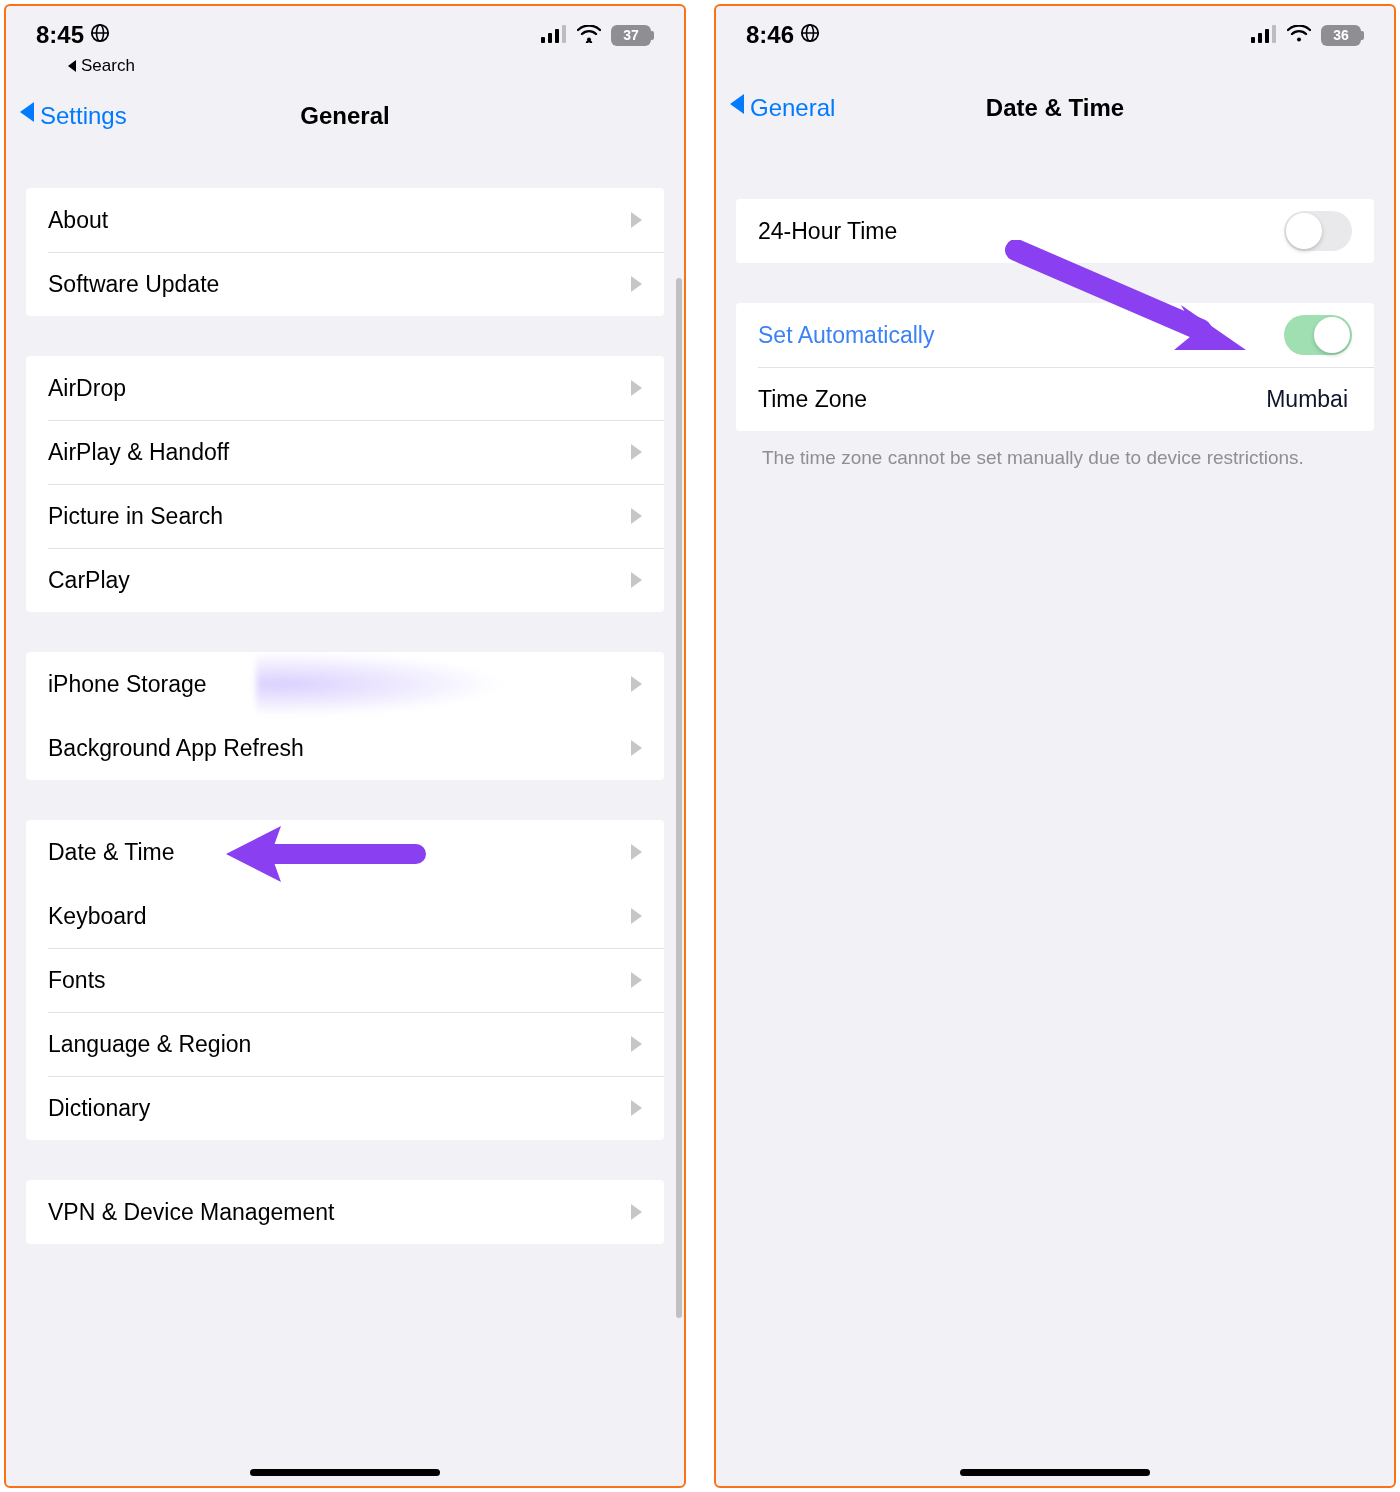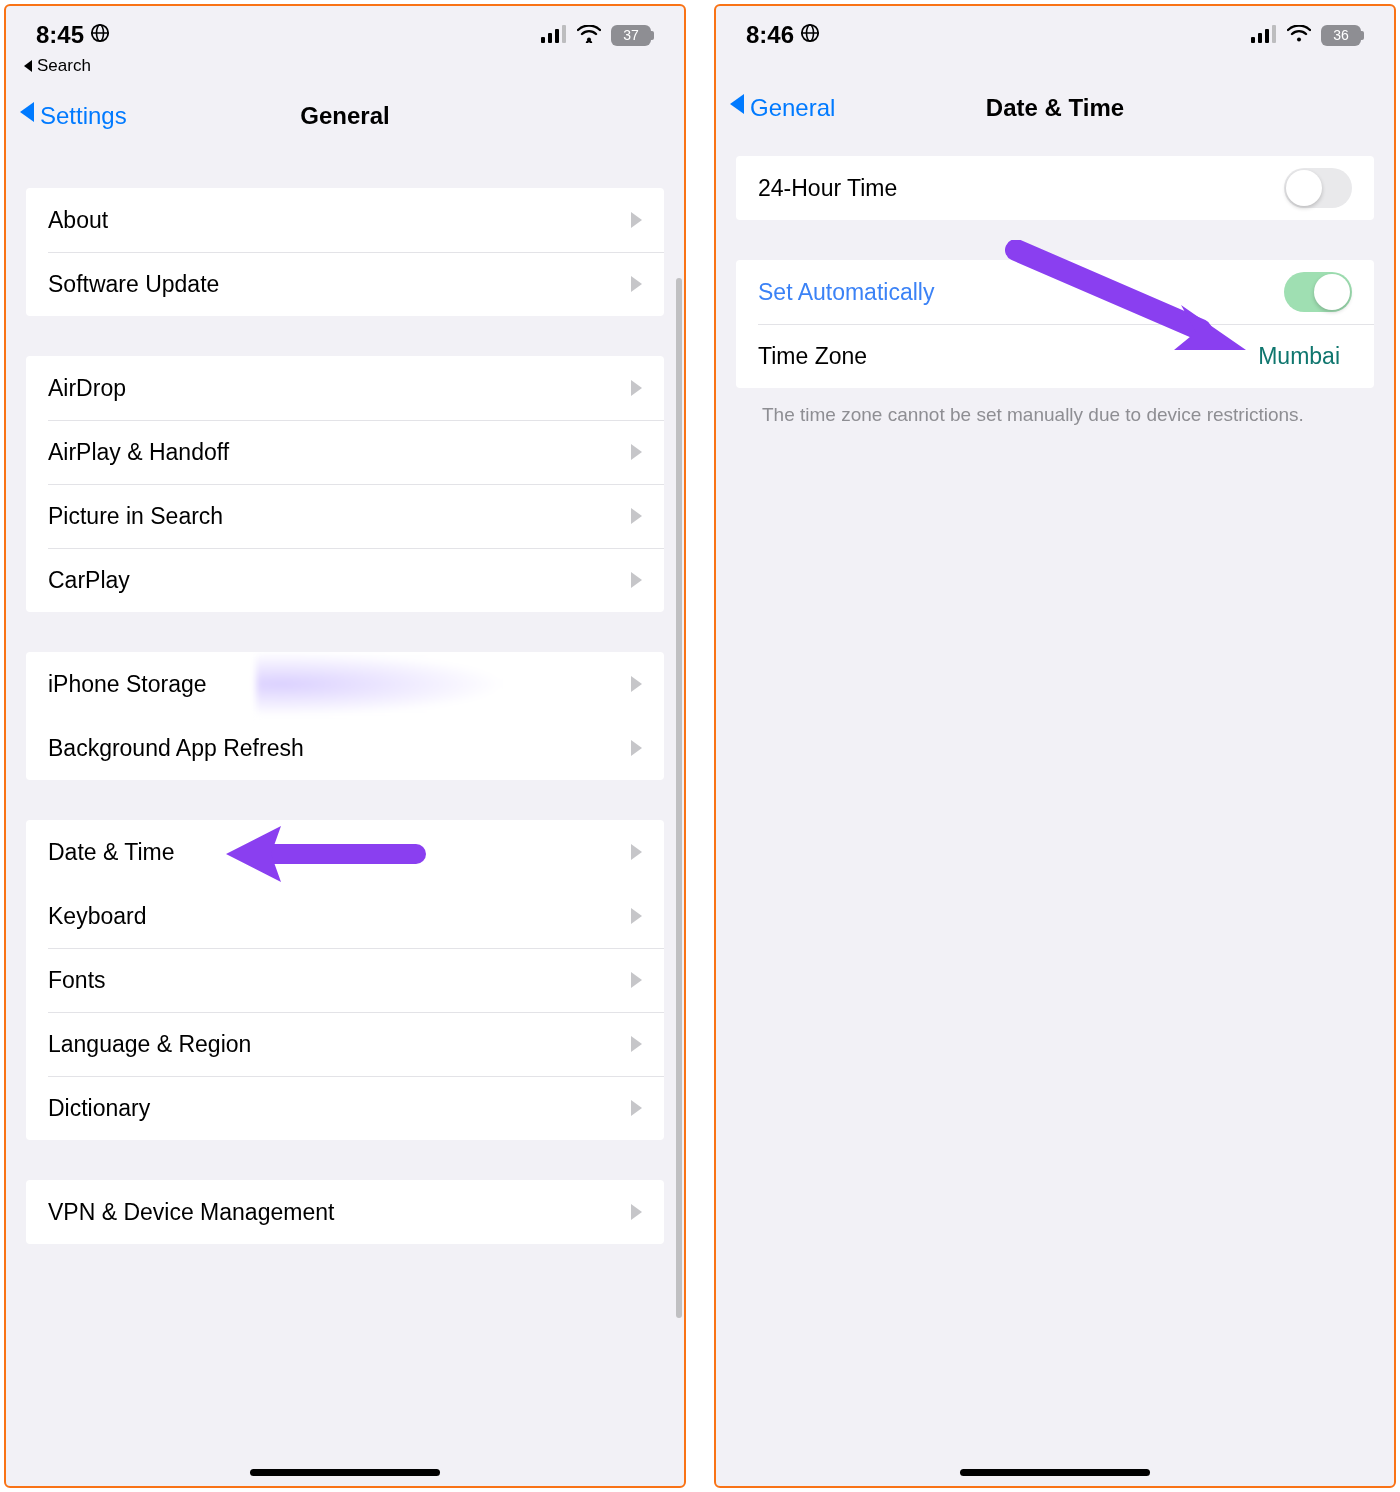--- a/index.html
+++ b/index.html
@@ -39,30 +39,30 @@
     display:flex; align-items:center;
   }
   .battery-body {
     width:40px; height:21px; border-radius:6px;
     background:#8e8e93; position:relative;
     display:flex; align-items:center; justify-content:flex-start;
     padding:1px;
   }
   .battery-num{
     position:absolute; left:0; right:0; text-align:center;
-    font-size:14px; font-weight:400; color:#fff;
+    font-size:14px; font-weight:700; color:#fff;
   }
   .battery-cap{
     width:3px; height:9px; background:#8e8e93; border-radius:0 2px 2px 0;
   }
   .breadcrumb-strip{
     padding:0 30px 8px 18px;
     font-size:17px;
     color:#000;
-    display:flex; align-items:center; gap:5px;
+    display:flex; align-items:center; gap:5px;margin-left:44px;
   }
   .back-caret-sm{
     width:0; height:0;
     border-top:6px solid transparent;
     border-bottom:6px solid transparent;
     border-right:8px solid #000;
   }
   
   .nav-header{
     display:flex;
@@ -87,31 +87,31 @@
     border-right:14px solid #007aff;
   }
   
   .content{ flex:1; overflow:hidden; padding:0 20px 0 20px; position:relative;}
   .group{
     background:#fff;
     border-radius:4px;
     margin-top:40px;
     overflow:hidden;
   }
-  .group:first-child{ margin-top:16px;}
+  .group:first-child{ margin-top:59px;}
   .row{
     display:flex; align-items:center;
     min-height:64px;
     padding:0 22px;
     position:relative;
     font-size:23px;
     color:#000;
   }
   .row .label{ flex:1; }
-  .row .value{ color:#0f766e; font-size:23px; margin-right:12px;}
+  .row .value{ color:#0f172a; font-size:23px; margin-right:4px;}
   .row.disabled .label{ color:#3b82f6;}
   .row + .row::before{
     content:"";
     position:absolute; left:22px; right:0; top:0;
     height:1px; background:#e3e3e7;
   }
   .chevron{
     width:0;height:0;
     border-top:8px solid transparent;
     border-bottom:8px solid transparent;

